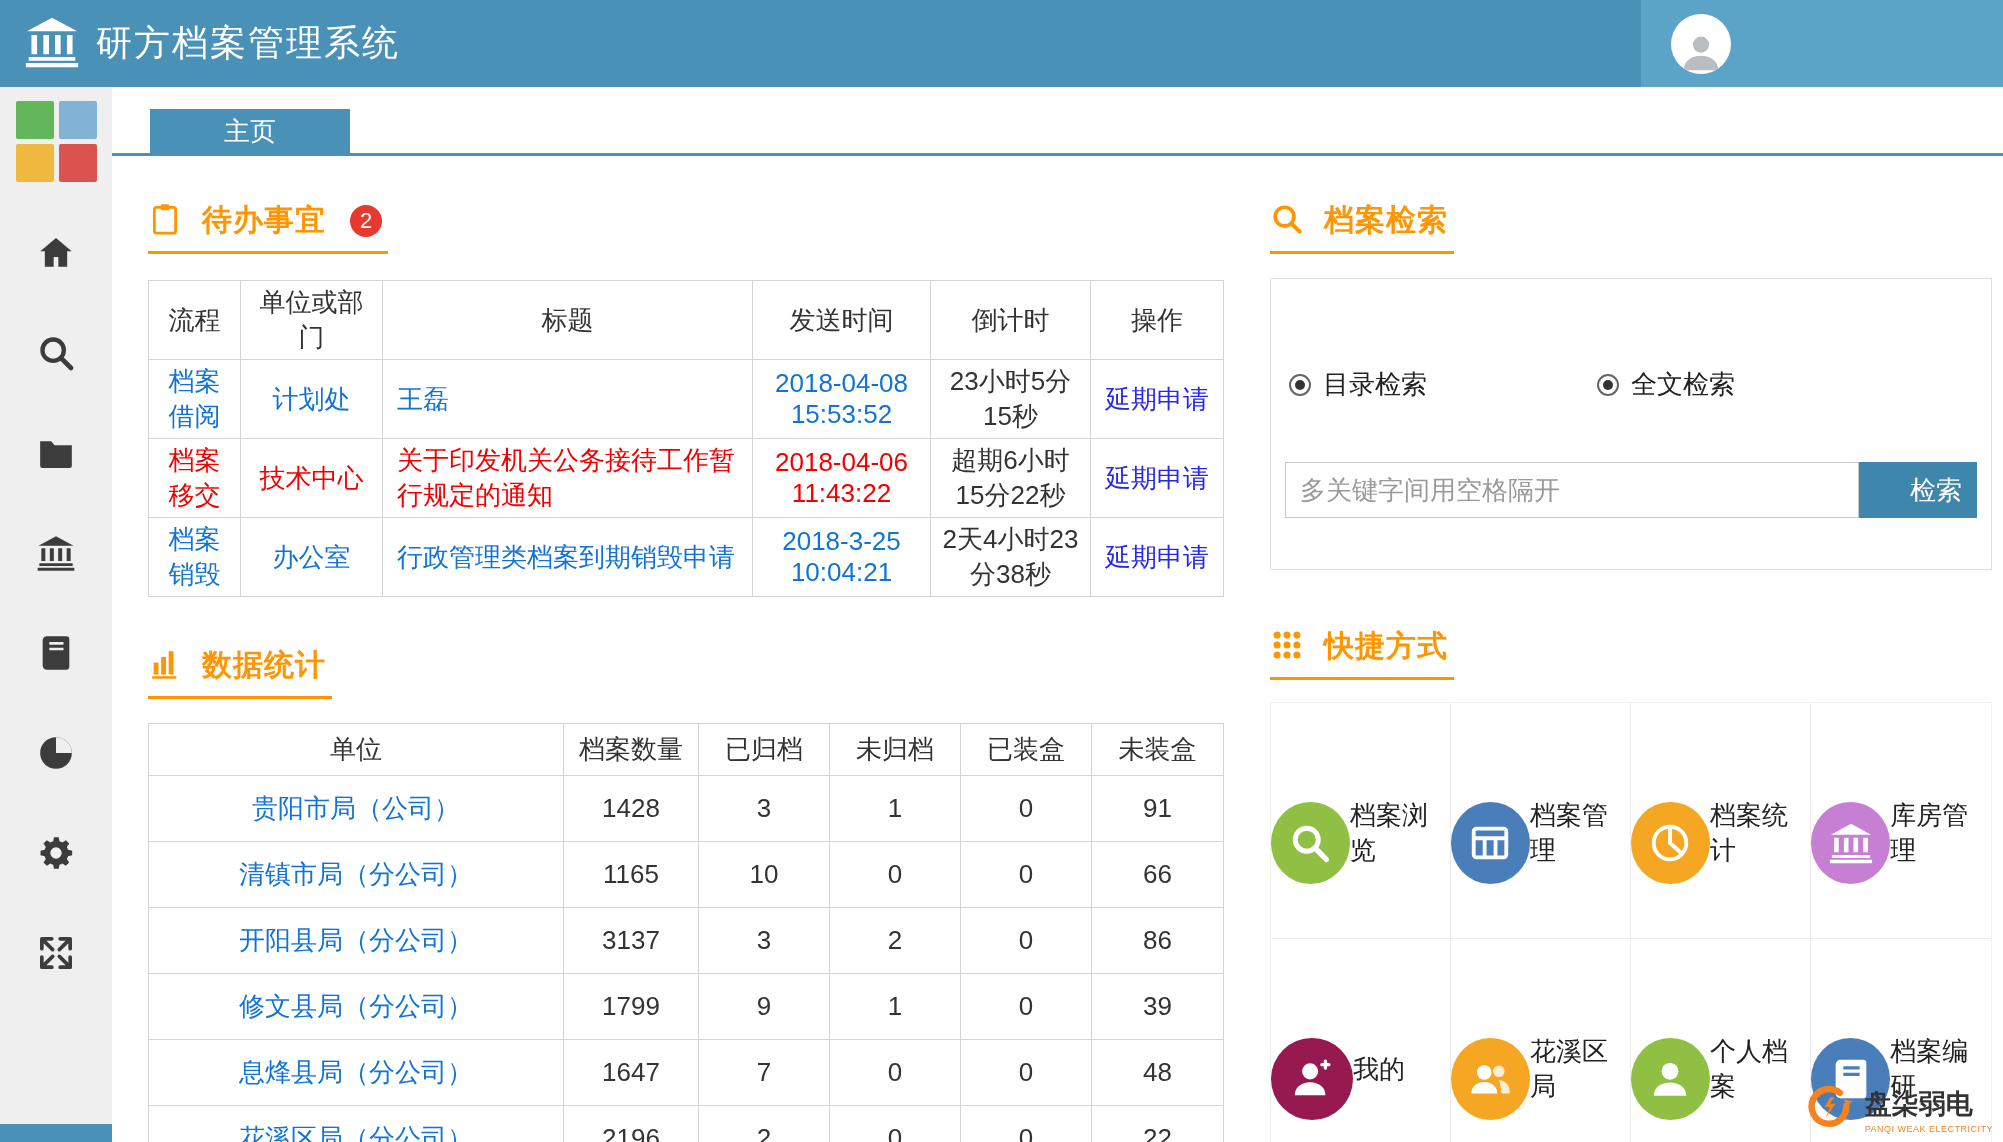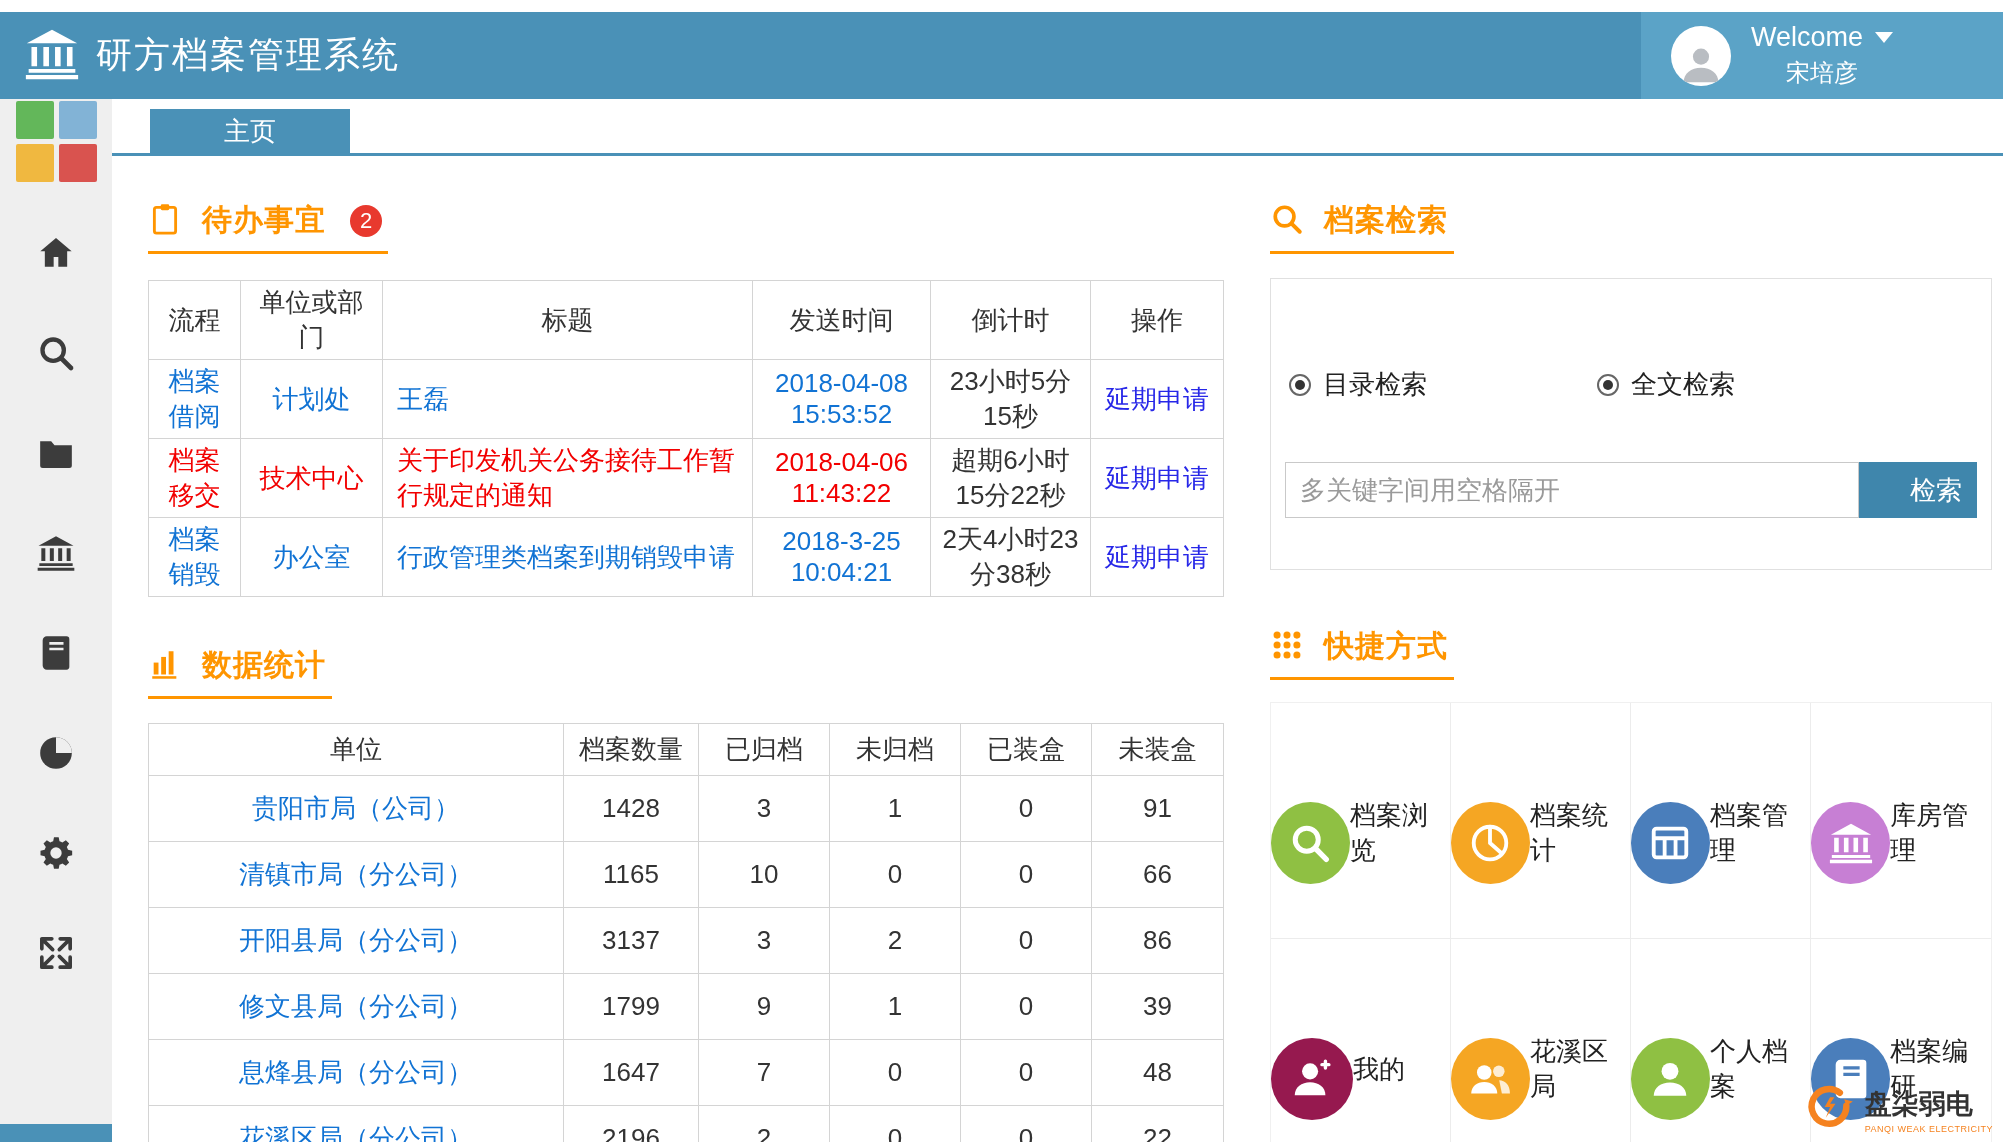--- a/index.html
+++ b/index.html
@@ -4,21 +4,21 @@
 <style>
   * { margin:0; padding:0; box-sizing:border-box; }
   html,body { width:2003px; height:1142px; }
   body {
     font-family:"Liberation Sans","DejaVu Sans",sans-serif;
     background:#ffffff; overflow:hidden; position:relative;
   }
   .app { position:absolute; inset:0; width:2003px; height:1142px; }
 
   
-  .topbar { position:absolute; top:12px; left:0; width:2003px; height:87px;
+  .topbar { position:absolute; top:0; left:0; width:2003px; height:87px;
     background:#4a91b7; display:flex; justify-content:space-between; align-items:center; z-index:5;}
   .brand { display:flex; align-items:center; padding-left:24px; }
   .brand svg { width:56px; height:56px; }
   .brand-title { color:#fff; font-size:36px; margin-left:16px; letter-spacing:2px; }
   .user-area { width:362px; height:87px; background:#5ba3c7; display:flex; align-items:center; padding-left:30px; }
   .avatar { width:60px; height:60px; border-radius:50%; background:#fff; display:flex; align-items:flex-end; justify-content:center; overflow:hidden; }
   .avatar svg { width:44px; height:44px; }
   .user-text { margin-left:20px; color:#fff; }
   .welcome-row { display:flex; align-items:center; gap:12px; font-size:27px; }
   .chevron { width:0; height:0; border-left:9px solid transparent; border-right:9px solid transparent; border-top:11px solid #fff; }
@@ -114,27 +114,20 @@
           </svg>
       </span>
       <span class="brand-title">研方档案管理系统</span>
     </div>
     <div class="user-area">
       <div class="avatar">
         <svg viewBox="0 0 24 24">
             <circle cx="12" cy="8" r="4.4" fill="#b9bdc2"></circle>
             <path d="M2.5 22c0-5 4.2-8 9.5-8s9.5 3 9.5 8z" fill="#b9bdc2"></path>
           </svg>
-      </div>
-      <div class="user-text">
-        <div class="welcome-row">
-          <span>Welcome</span>
-          <span class="chevron"></span>
-        </div>
-        <div class="username">宋培彦</div>
       </div>
     </div>
   </header>
 
   <aside class="sidebar">
     <div class="side-logo">
       <div style="background:#63b75a"></div>
       <div style="background:#82b3d6"></div>
       <div style="background:#f0b840"></div>
       <div style="background:#d9534f"></div>
@@ -413,39 +406,39 @@
               <div class="sc-circle" style="background:#8fc043">
                 <svg viewBox="0 0 24 24">
                     <circle cx="10.3" cy="10.3" r="6" fill="none" stroke="#fff" stroke-width="2.6"></circle>
                     <path d="M15 15l5.5 5.5" stroke="#fff" stroke-width="2.8" stroke-linecap="round"></path>
                   </svg>
               </div>
               <div class="sc-label">档案浏览</div>
             </div>
 
             <div class="sc-cell">
-              <div class="sc-circle" style="background:#f5a623">
-                <svg viewBox="0 0 24 24">
-                    <circle cx="12" cy="12" r="8.5" stroke="#fff" stroke-width="2" fill="none"></circle>
-                    <path d="M12 12V3.5M12 12l6.2 5.5" stroke="#fff" stroke-width="2" stroke-linecap="round"></path>
-                  </svg>
-              </div>
-              <div class="sc-label">档案统计</div>
-            </div>
-
-            <div class="sc-cell">
               <div class="sc-circle" style="background:#4a7ebb">
                 <svg viewBox="0 0 24 24">
                     <g stroke="#fff" stroke-width="2" fill="none">
                       <rect x="3.5" y="4.5" width="17" height="15" rx="1.5"></rect>
                       <path d="M3.5 9.5h17M9.2 9.5v10M14.9 9.5v10"></path>
                     </g>
                   </svg>
               </div>
               <div class="sc-label">档案管理</div>
+            </div>
+
+            <div class="sc-cell">
+              <div class="sc-circle" style="background:#f5a623">
+                <svg viewBox="0 0 24 24">
+                    <circle cx="12" cy="12" r="8.5" stroke="#fff" stroke-width="2" fill="none"></circle>
+                    <path d="M12 12V3.5M12 12l6.2 5.5" stroke="#fff" stroke-width="2" stroke-linecap="round"></path>
+                  </svg>
+              </div>
+              <div class="sc-label">档案统计</div>
             </div>
 
             <div class="sc-cell">
               <div class="sc-circle" style="background:#c77fd4">
                 <svg viewBox="0 0 24 24">
                     <path fill="#fff" d="M12 2 1.5 7.7h21zM3.2 9.2h2.4v7.6H3.2zm5.1 0h2.4v7.6H8.3zm5 0h2.4v7.6h-2.4zm5.1 0h2.4v7.6h-2.4zM2 18.2h20v1.6H2zM1 20.8h22v1.8H1z"></path>
                   </svg>
               </div>
               <div class="sc-label">库房管理</div>
             </div>

